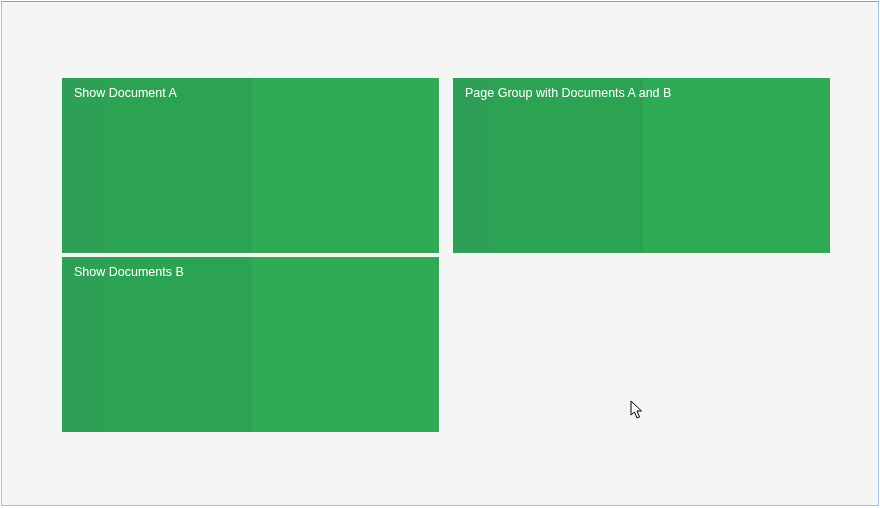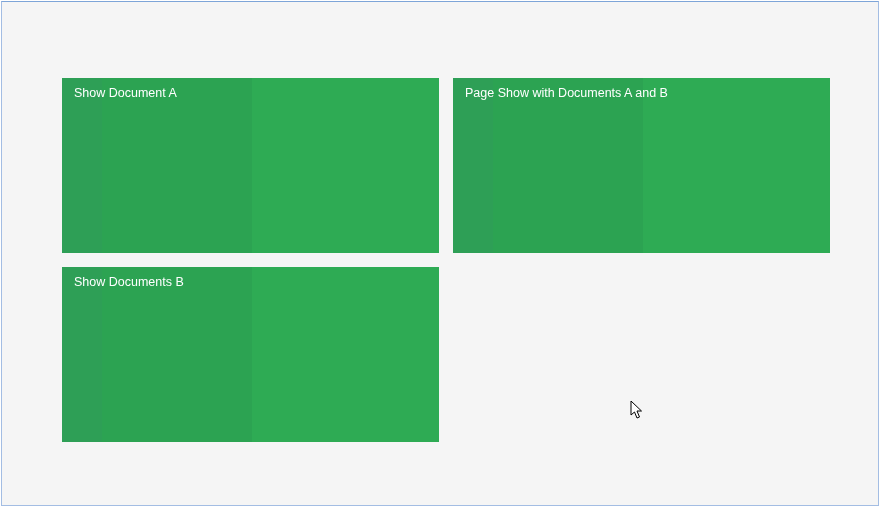--- a/index.html
+++ b/index.html
@@ -17,21 +17,21 @@
       margin: 1px;
       position: relative;
     }
     .grid {
       position: absolute;
       left: 60px;
       top: 76px;
       width: 768px;
       display: grid;
       grid-template-columns: 1fr 1fr;
-      gap: 14px 14px;
+      gap: 4px 14px;
       text-align: right;
     }
     .tile {
       height: 175px;
       position: relative;
       cursor: pointer;
       overflow: hidden;
     }
     .stripe { position: absolute; top: 0; bottom: 0; }
     .s1 { left: 0;    width: 40px;  background: #2e9f56; }
@@ -64,21 +64,21 @@
       <div class="stripe s1"></div>
       <div class="stripe s2"></div>
       <div class="stripe s3"></div>
       <span class="tile-label">Show Document A</span>
     </div>
 
     <div class="tile">
       <div class="stripe s1"></div>
       <div class="stripe s2"></div>
       <div class="stripe s3"></div>
-      <span class="tile-label">Page Show with Documents A and B</span>
+      <span class="tile-label">Page Group with Documents A and B</span>
     </div>
 
     <div class="tile">
       <div class="stripe s1"></div>
       <div class="stripe s2"></div>
       <div class="stripe s3"></div>
       <span class="tile-label">Show Documents B</span>
     </div>
 
   </div>

